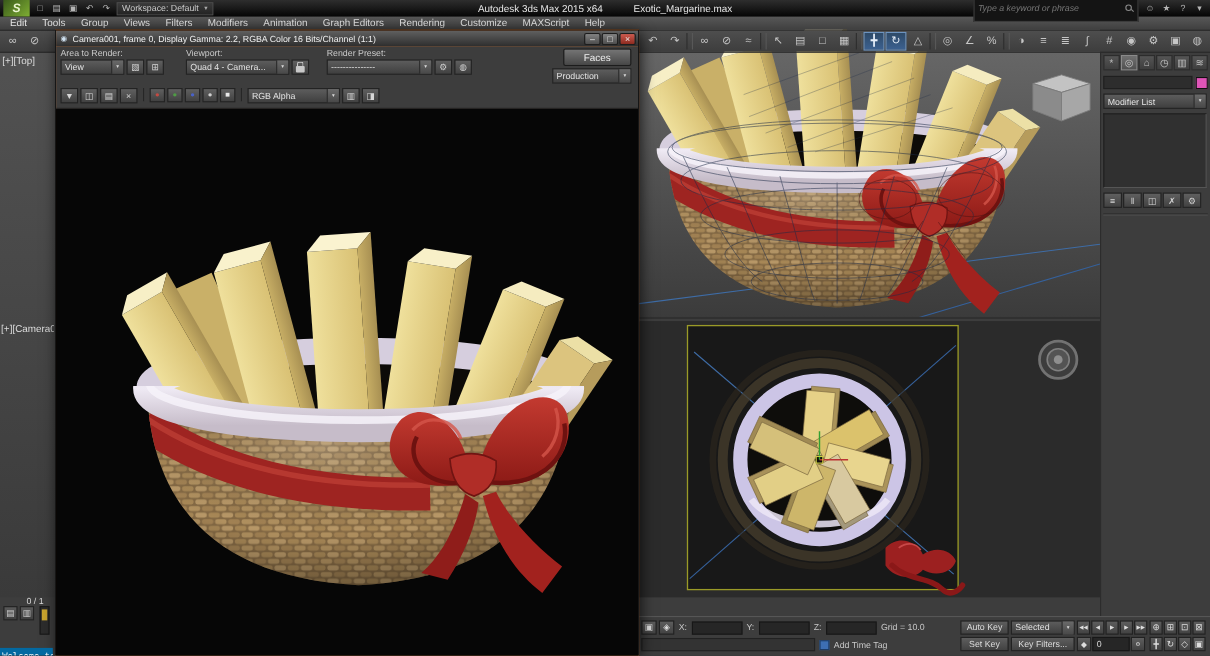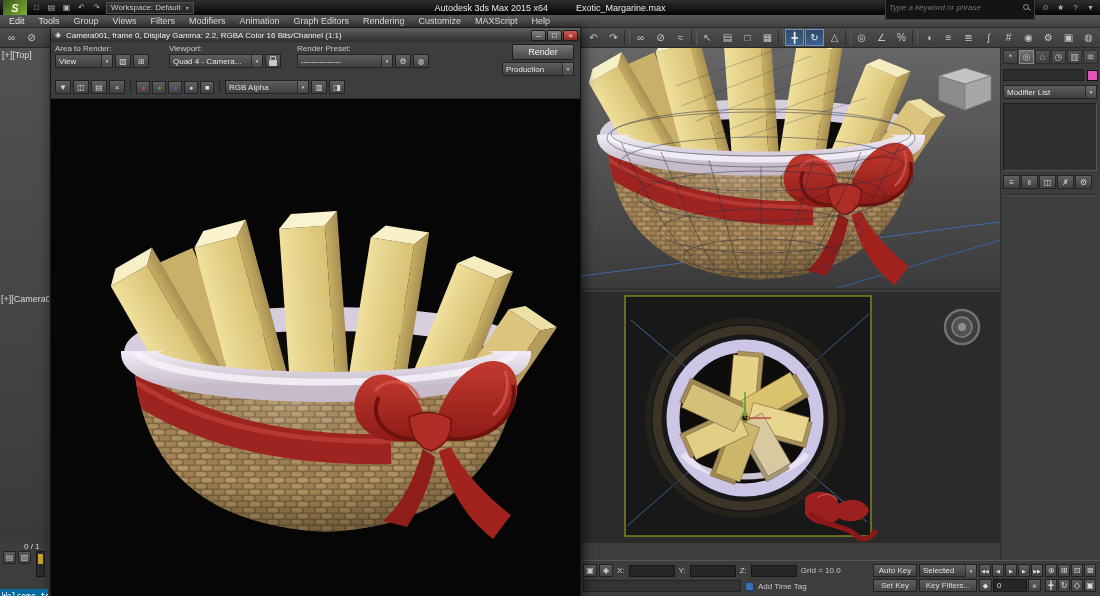--- a/index.html
+++ b/index.html
@@ -43,21 +43,21 @@
 
 .rfw{position:absolute;left:50px;top:27px;width:531px;height:569px;background:#f97316;border:1px solid #161616;box-shadow:2px 2px 12px rgba(0,0,0,.7);z-index:30}
 .rfw-title{height:14px;background:linear-gradient(#606060,#2e2e2e);display:flex;align-items:center;gap:3px;padding:0 2px;font-size:8px;color:#f0f0f0}
 .rfw-ticon{width:10px;height:10px;font-size:7px;color:#cfe0ef;display:flex;align-items:center;justify-content:center}
 .rfw-tt{white-space:nowrap;overflow:hidden}
 .win-btns{margin-left:auto;display:flex;gap:1px}
 .win-btn{width:15px;height:11px;background:linear-gradient(#828282,#4d4d4d);border:1px solid #1d1d1d;border-radius:2px;font-size:8px;color:#eee;display:flex;align-items:center;justify-content:center}
 .win-btn.close{background:linear-gradient(#cf5a4e,#8c2b20)}
 .rfw-controls{position:relative;height:57px;border-bottom:1px solid #272727;background:#3d3d3d}
 .ctrl-label{position:absolute;font-size:8px;color:#c9c9c9;white-space:nowrap}
-.ctrl-row{position:absolute;display:flex;gap:2px;align-items:center}
+.ctrl-row{position:absolute;display:flex;gap:2px;}
 .dropdown{height:14px;background:linear-gradient(#5d5d5d,#3f3f3f);border:1px solid #232323;display:flex;align-items:center;justify-content:space-between;font-size:8px;color:#e3e3e3;padding-left:3px;gap:2px}
 .dropdown .dd-val{flex:1;overflow:hidden;white-space:nowrap}
 .dd-btn{width:11px;height:12px;background:linear-gradient(#6a6a6a,#484848);border-left:1px solid #2c2c2c;display:flex;align-items:center;justify-content:center;font-size:5px;color:#d8d8d8;flex:none}
 .mini-btn{width:16px;height:14px;background:linear-gradient(#606060,#414141);border:1px solid #232323;display:flex;align-items:center;justify-content:center;font-size:8px;color:#d6d6d6;flex:none}
 .chan .mini-btn{width:14px;height:13px;font-size:7px}
 .vsep{width:1px;height:12px;background:#262626;margin:0 3px;flex:none}
 .render-btn{position:absolute;right:6px;top:2px;width:62px;height:16px;background:linear-gradient(#757575,#474747);border:1px solid #1c1c1c;border-radius:2px;display:flex;align-items:center;justify-content:center;font-size:9px;color:#f2f2f2}
 .lock{position:relative;width:8px;height:6px;background:#c9c9c9;border-radius:1px;margin-top:3px}
 .lock::before{content:"";position:absolute;left:1px;top:-4px;width:4px;height:4px;border:1px solid #c9c9c9;border-bottom:none;border-radius:2px 2px 0 0}
 .rfw-image{position:absolute;left:0;top:71px;width:529px;height:497px;background:#000;overflow:hidden}
@@ -357,21 +357,21 @@
         <div class="dropdown" style="width:96px">
           <span class="dd-val">---------------</span>
           <span class="dd-btn">▾</span>
         </div>
         <span style="display:flex;gap:2px">
 
         <span class="mini-btn">⚙</span>
             <span class="mini-btn">◍</span>
           </span>
       </div>
-      <div class="render-btn">Render</div>
+      <div class="render-btn">Faces</div>
       <div class="dropdown" style="position:absolute;right:6px;top:20px;width:72px">
         <span class="dd-val">Production</span>
         <span class="dd-btn">▾</span>
       </div>
       <div class="ctrl-row" style="left:4px;top:38px">
         <span style="display:flex;gap:2px">
 
         <span class="mini-btn">▼</span>
             <span class="mini-btn">◫</span>
             <span class="mini-btn">▤</span>

